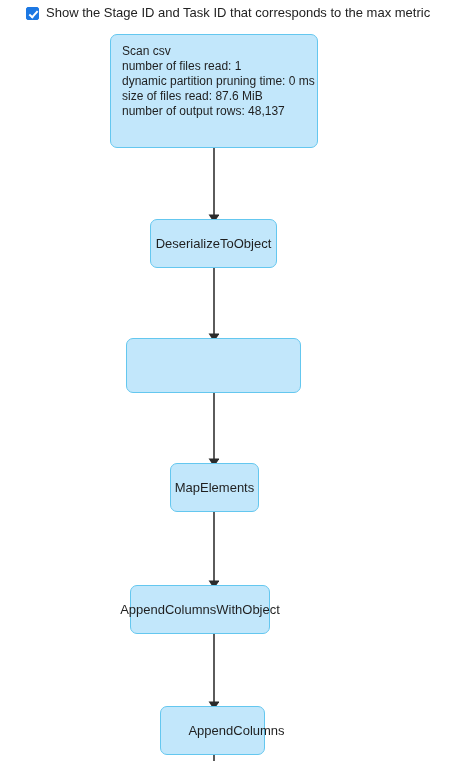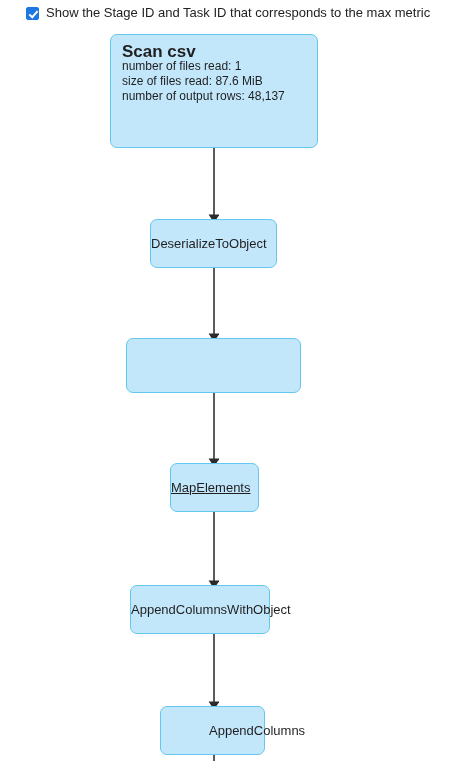--- a/index.html
+++ b/index.html
@@ -80,24 +80,25 @@
     position: absolute;
     box-sizing: border-box;
     background: #c2e7fb;
     border: 1px solid #64c7ef;
     border-radius: 7px;
     color: #1f1f1f;
   }
   .dag-node.simple {
     display: flex;
     align-items: center;
+    justify-content: center;
   }
   .node-title {
-    font-size: 17px;
-    font-weight: bold;
+    font-size: 12px;
+    font-weight: normal;
     line-height: 15px;
     white-space: nowrap;
   }
   .node-title.plain {
     font-weight: normal;
     font-size: 13px;
   }
   .detail-node {
     padding: 9px 0 0 11px;
   }
@@ -132,30 +133,31 @@
         <line x1="214" y1="512" x2="214" y2="584" stroke="#333333" stroke-width="1.6" marker-end="url(#arrowhead)"></line>
         <line x1="214" y1="634" x2="214" y2="705" stroke="#333333" stroke-width="1.6" marker-end="url(#arrowhead)"></line>
         <line x1="214" y1="755" x2="214" y2="761" stroke="#333333" stroke-width="1.6"></line>
       </g>
   </svg>
   <div id="nodes-layer">
       <div class="dag-node detail-node" style="left: 110px; top: 34px; width: 208px; height: 114px; background: rgb(194, 231, 251); border-color: rgb(100, 199, 239);">
         <div class="node-title">Scan csv</div>
         <div class="node-metrics">
           <div class="metric-line">number of files read: 1</div>
+          <div class="metric-line">dynamic partition pruning time: 0 ms</div>
           <div class="metric-line">size of files read: 87.6 MiB</div>
           <div class="metric-line">number of output rows: 48,137</div>
         </div>
       </div>
       <div class="dag-node simple" style="left: 150px; top: 219px; width: 127px; height: 49px; background: rgb(194, 231, 251); border-color: rgb(100, 199, 239);">
         <div class="node-title plain">DeserializeToObject</div>
       </div>
       <div class="dag-node detail-node" style="left: 126px; top: 338px; width: 175px; height: 55px; background: rgb(194, 231, 251); border-color: rgb(100, 199, 239);">
       </div>
-      <div class="dag-node simple" style="left: 170px; top: 463px; width: 89px; height: 49px; background: rgb(194, 231, 251); border-color: rgb(100, 199, 239); text-decoration: underline;">
+      <div class="dag-node simple" style="left: 170px; top: 463px; width: 89px; height: 49px; background: rgb(194, 231, 251); border-color: rgb(100, 199, 239);">
         <div class="node-title plain">MapElements</div>
       </div>
       <div class="dag-node simple" style="left: 130px; top: 585px; width: 140px; height: 49px; background: rgb(194, 231, 251); border-color: rgb(100, 199, 239);">
         <div class="node-title plain">AppendColumnsWithObject</div>
       </div>
       <div class="dag-node simple" style="left: 160px; top: 706px; width: 105px; height: 49px; background: rgb(194, 231, 251); border-color: rgb(100, 199, 239); padding-left: 48px;">
         <div class="node-title plain">AppendColumns</div>
       </div>
     </div>
 </div>

